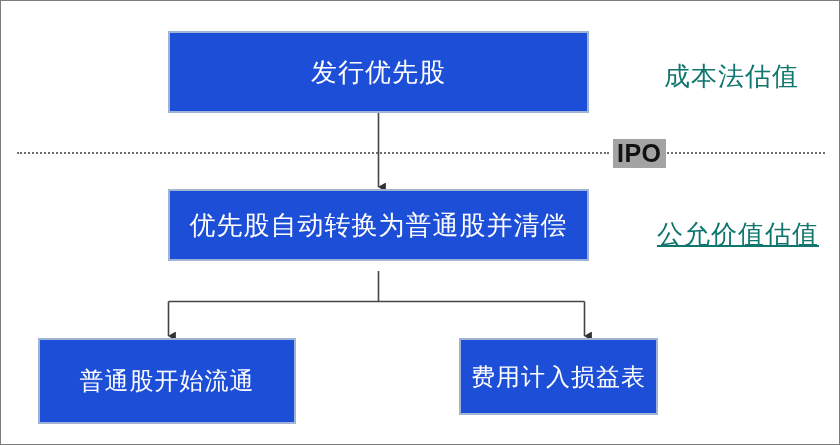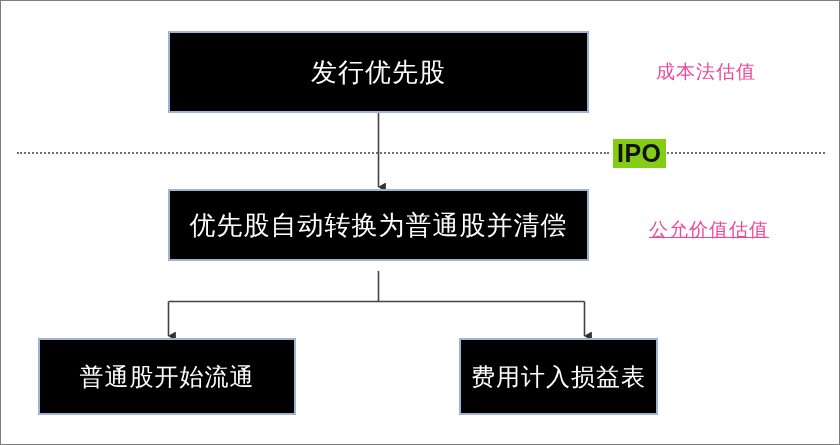--- a/index.html
+++ b/index.html
@@ -14,47 +14,48 @@
     background: #ffffff;
     border: 1px solid #7d7d7d;
     box-sizing: border-box;
     overflow: hidden;
     font-family: "Liberation Sans", "DejaVu Sans", sans-serif;
   }
 
   
   .node {
     position: absolute;
-    background: #000000;
+    background: #1d4ed8;
     border: 2px solid #9fb4d4;
     box-sizing: border-box;
     display: flex;
     align-items: center;
     justify-content: center;
     color: #ffffff;
     letter-spacing: 1px;
     white-space: nowrap;
   }
   .node-label {
     display: block;
     line-height: 1;
   }
 
   #node-issue-preferred   { left: 167px; top: 30px;  width: 421px; height: 82px;  font-size: 26px; }
   #node-auto-convert      { left: 167px; top: 188px; width: 421px; height: 72px;  font-size: 26px; }
-  #node-common-circulate  { left: 37px;  top: 337px; width: 258px; height: 77px;  font-size: 24px; }
+  #node-common-circulate  { left: 37px;  top: 337px; width: 258px; height: 86px;  font-size: 24px; }
   #node-expense-income    { left: 458px; top: 337px; width: 199px; height: 77px;  font-size: 24px; }
 
   
   .side-note {
     position: absolute;
-    color: #ec4899;
-    font-size: 19px;
+    color: #0f766e;
+    font-size: 26px;
     letter-spacing: 1px;
     white-space: nowrap;
+    margin-left: 8px;
   }
   #note-cost-method  { left: 655px; top: 58px;  }
   #note-fair-value   { left: 648px; top: 216px; text-decoration: underline; }
 
   
   #divider-ipo-line-left,
   #divider-ipo-line-right {
     position: absolute;
     top: 151px;
     height: 0;
@@ -63,21 +64,21 @@
   #divider-ipo-line-left  { left: 16px;  width: 592px; }
   #divider-ipo-line-right { left: 662px; width: 162px; }
   #divider-ipo-label {
     position: absolute;
     left: 612px;
     top: 138px;
     font-size: 25px;
     font-weight: bold;
     color: #111111;
     letter-spacing: 0.5px;
-    background: #84cc16;
+    background: #a3a3a3;
     padding: 0 4px;
   }
 
   
   #connectors {
     position: absolute;
     left: 0;
     top: 0;
     width: 840px;
     height: 445px;

